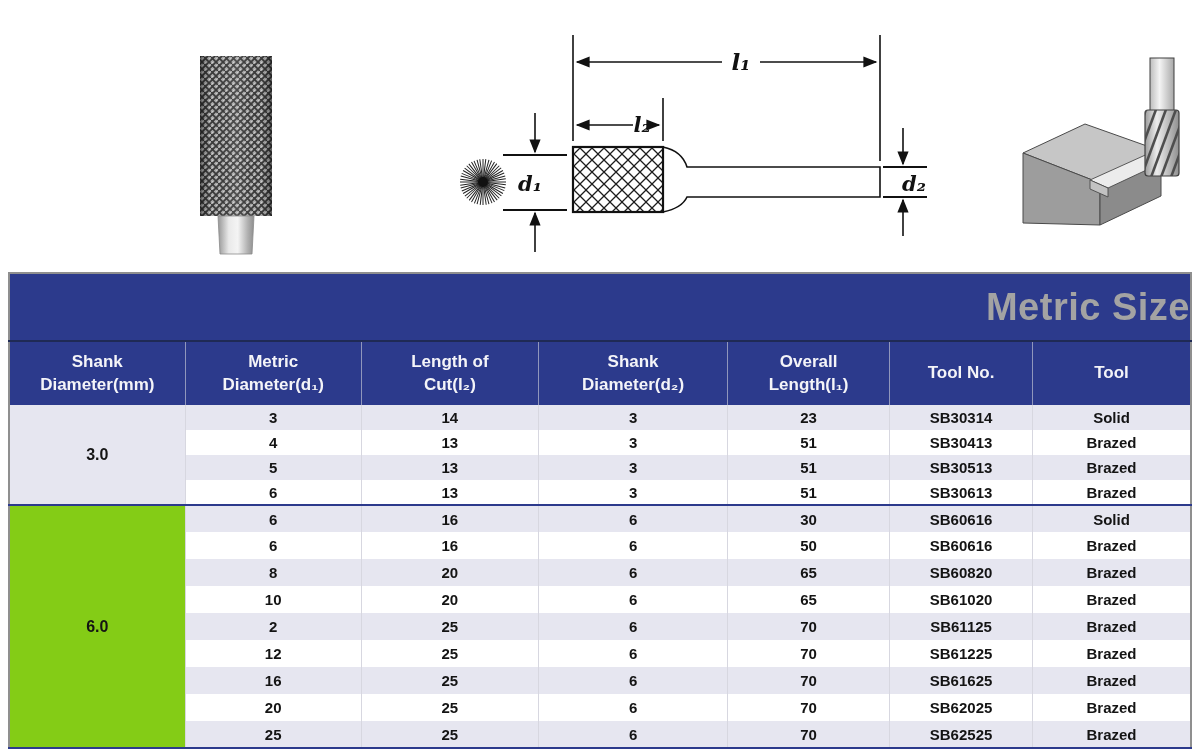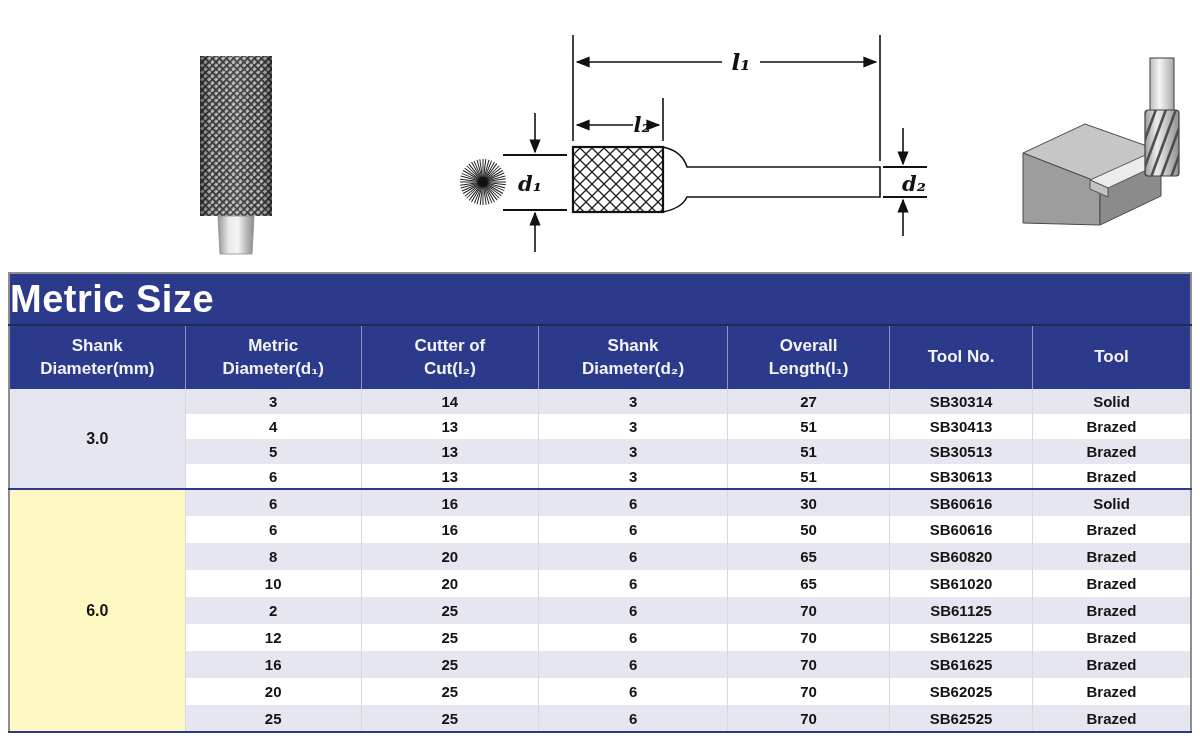--- a/index.html
+++ b/index.html
@@ -27,23 +27,23 @@
   }
   .dlabel.big{font-size:23px;}
 
   table.size-table{
     position:absolute;left:8px;top:272px;width:1184px;
     border-collapse:collapse;table-layout:fixed;
     border:2px solid #8f8f8f;
     border-bottom:2px solid var(--navy);
   }
   th.title{
-    background:var(--navy);color:#ffffff;
-    font-size:38px;font-weight:bold;text-align:left;
-    height:52px;letter-spacing:.5px;
+    background:var(--navy);color:#a3a3a3;
+    font-size:38px;font-weight:bold;text-align:right;
+    height:68px;letter-spacing:.5px;
     border-bottom:2px solid #1f2a55;
   }
   tr.cols th{
     background:var(--navy);color:#f4f4f8;
     font-size:17px;font-weight:bold;text-align:center;
     height:64px;line-height:1.3;
     white-space:pre-line;
     border-left:1px solid #9096bc;
   }
   tr.cols th:first-child{border-left:none;}
@@ -52,21 +52,21 @@
     font-size:15px;font-weight:bold;text-align:center;
     border-left:1px solid #d7d7e0;
     vertical-align:middle;
   }
   tbody tr.g0 td{height:25px;}
   tbody tr.g1 td{height:27px;}
   tbody tr.alt td{background:var(--lav);}
   tbody td.group-cell{
     background:var(--lav);border-left:none;font-size:16px;
   }
-  tbody td.group-cell.plain{background:#fef9c3;}
+  tbody td.group-cell.plain{background:#84cc16;}
   tbody tr.group-start td{border-top:2px solid var(--navy);}
 </style>
 </head>
 <body>
 
 <svg id="fig-photo" class="fig" viewBox="0 0 90 208">
   <defs>
     <pattern id="knurl" width="7" height="7" patternUnits="userSpaceOnUse">
       <rect width="7" height="7" fill="#ababab"></rect>
       <path d="M-1,8 L8,-1 M-1,-1 L8,8" stroke="#3a3a3a" stroke-width="1.7" fill="none"></path>
@@ -222,37 +222,37 @@
   </colgroup>
   <thead>
     <tr>
       <th class="title" colspan="7">Metric Size</th>
     </tr>
     <tr class="cols">
       <th>Shank
 Diameter(mm)</th>
       <th>Metric
 Diameter(d₁)</th>
-      <th>Cutter of
+      <th>Length of
 Cut(l₂)</th>
       <th>Shank
 Diameter(d₂)</th>
       <th>Overall
 Length(l₁)</th>
       <th>Tool No.</th>
       <th>Tool</th>
     </tr>
   </thead>
   <tbody>
       <tr class="g0 alt">
         <td rowspan="4" class="group-cell">3.0</td>
         <td>3</td>
         <td>14</td>
         <td>3</td>
-        <td>27</td>
+        <td>23</td>
         <td>SB30314</td>
         <td>Solid</td>
       </tr>
       <tr class="g0">
         <td>4</td>
         <td>13</td>
         <td>3</td>
         <td>51</td>
         <td>SB30413</td>
         <td>Brazed</td>

